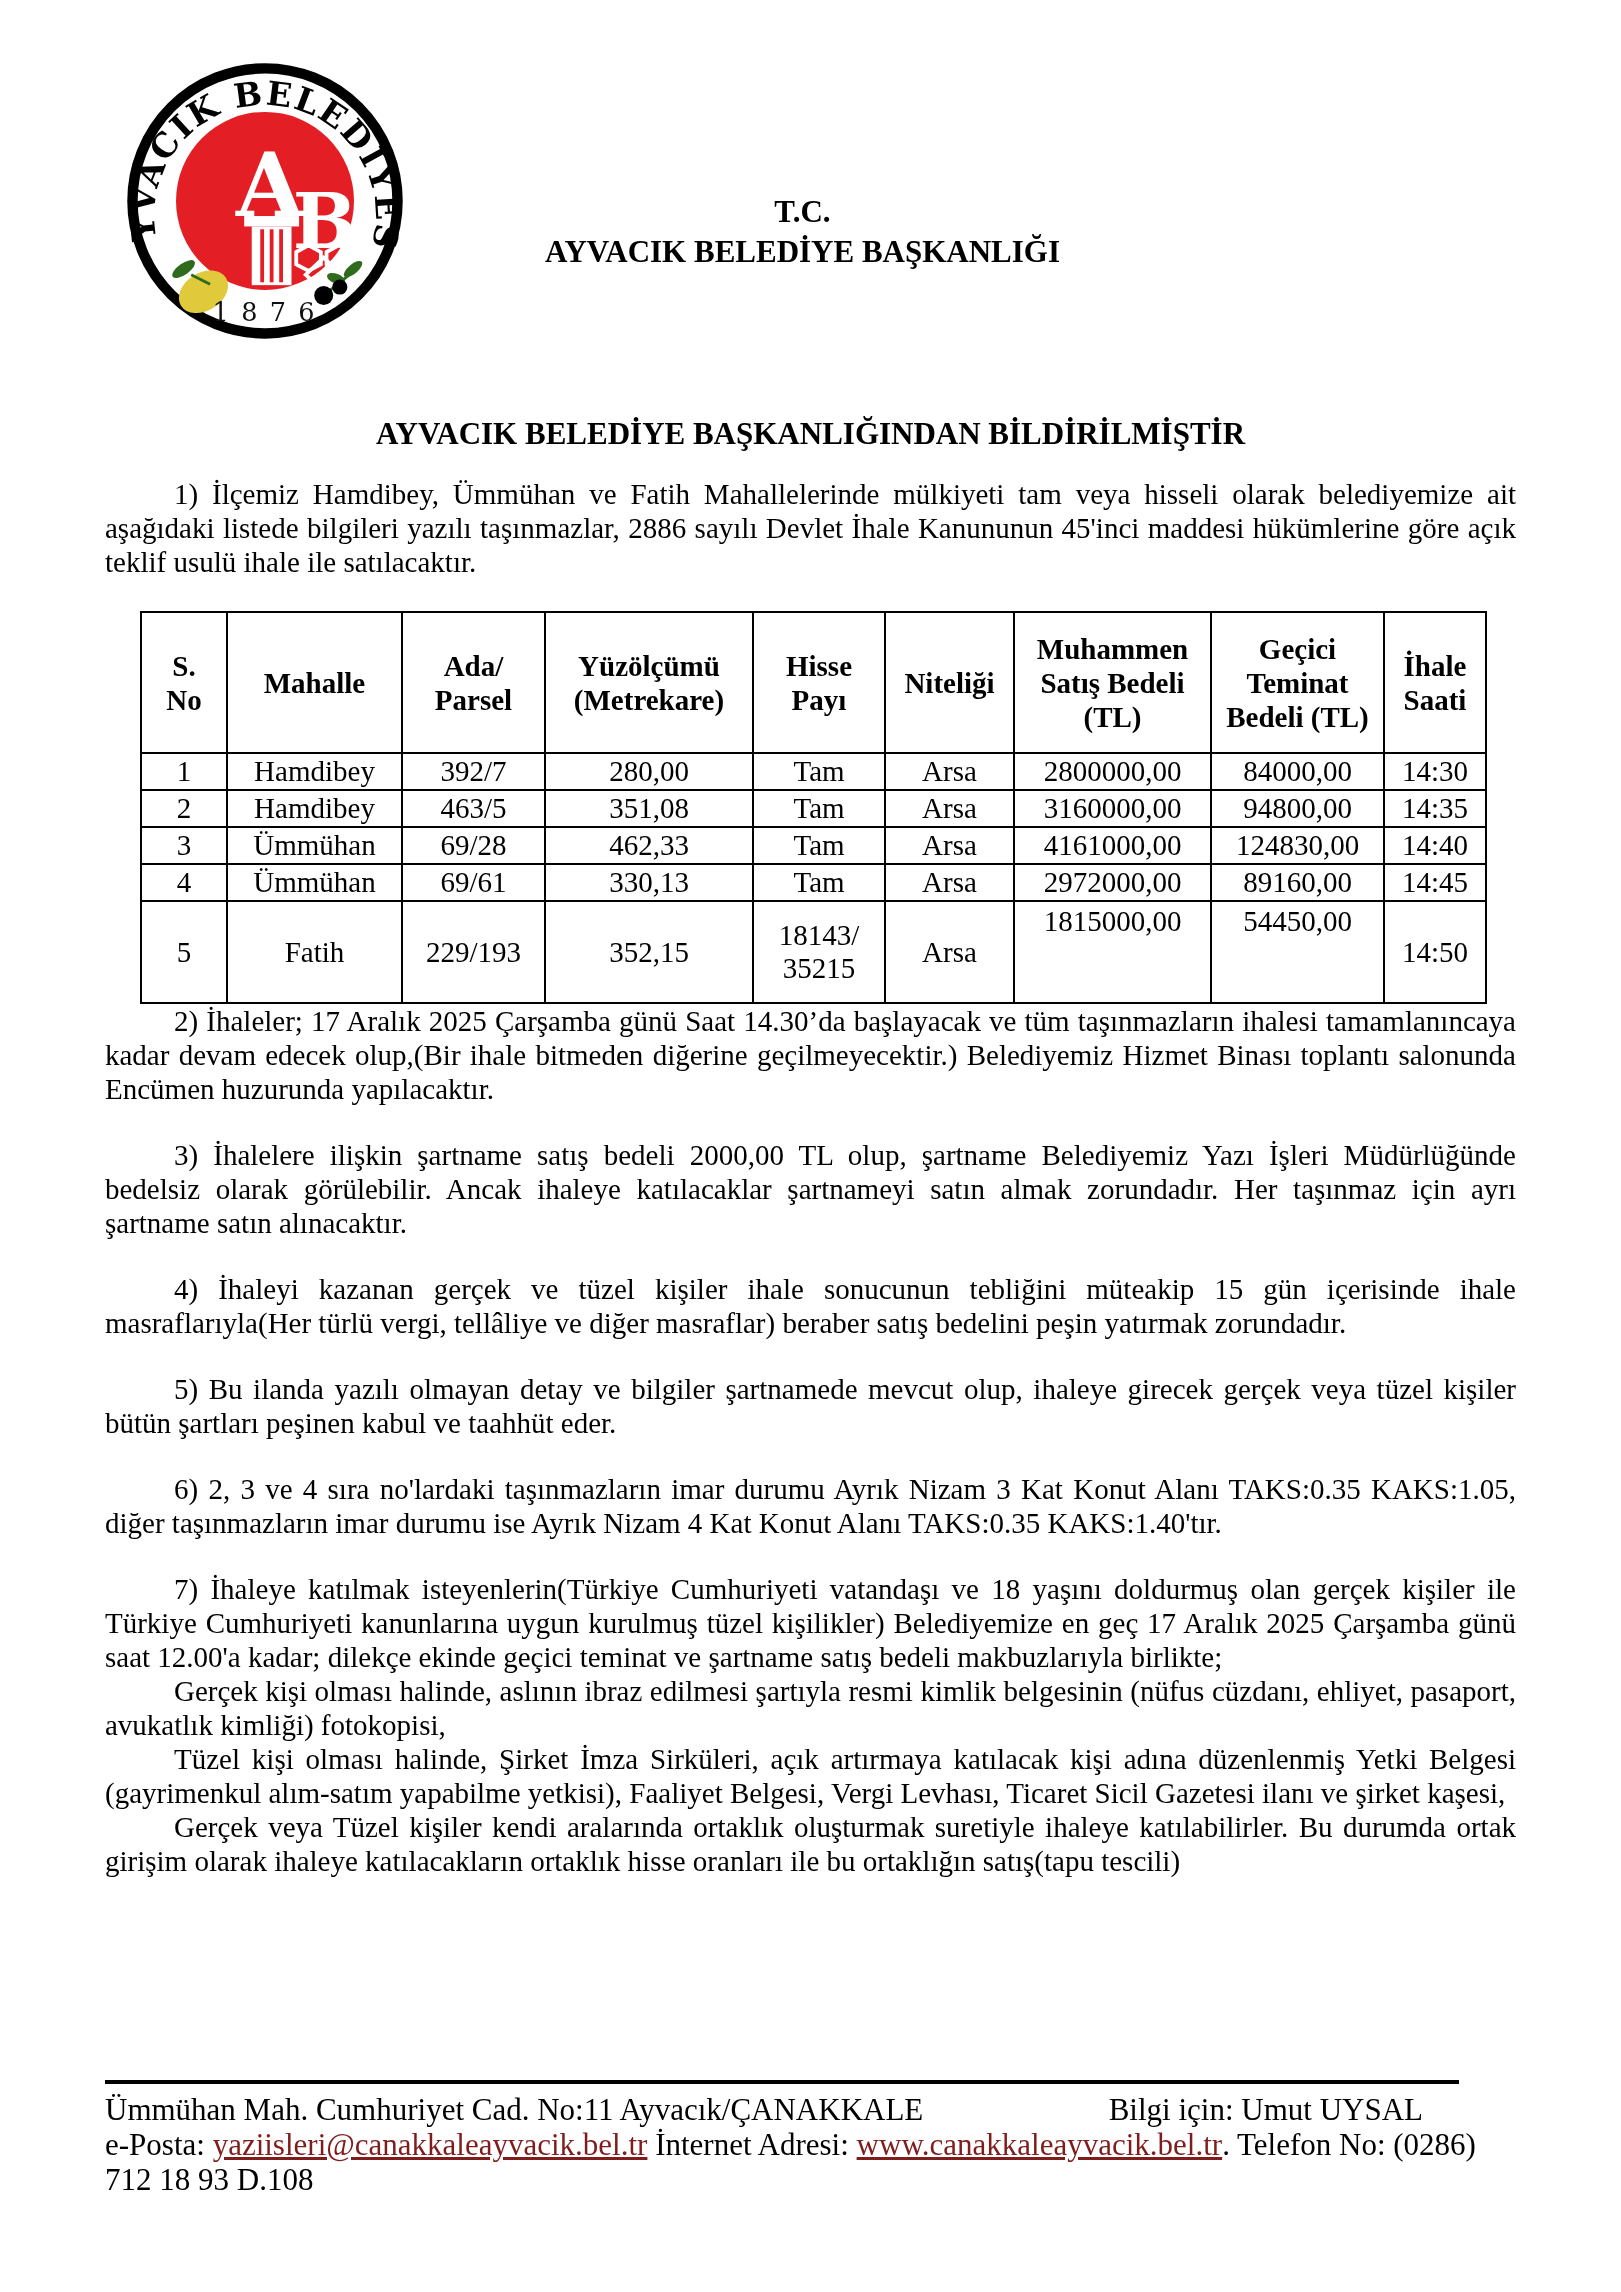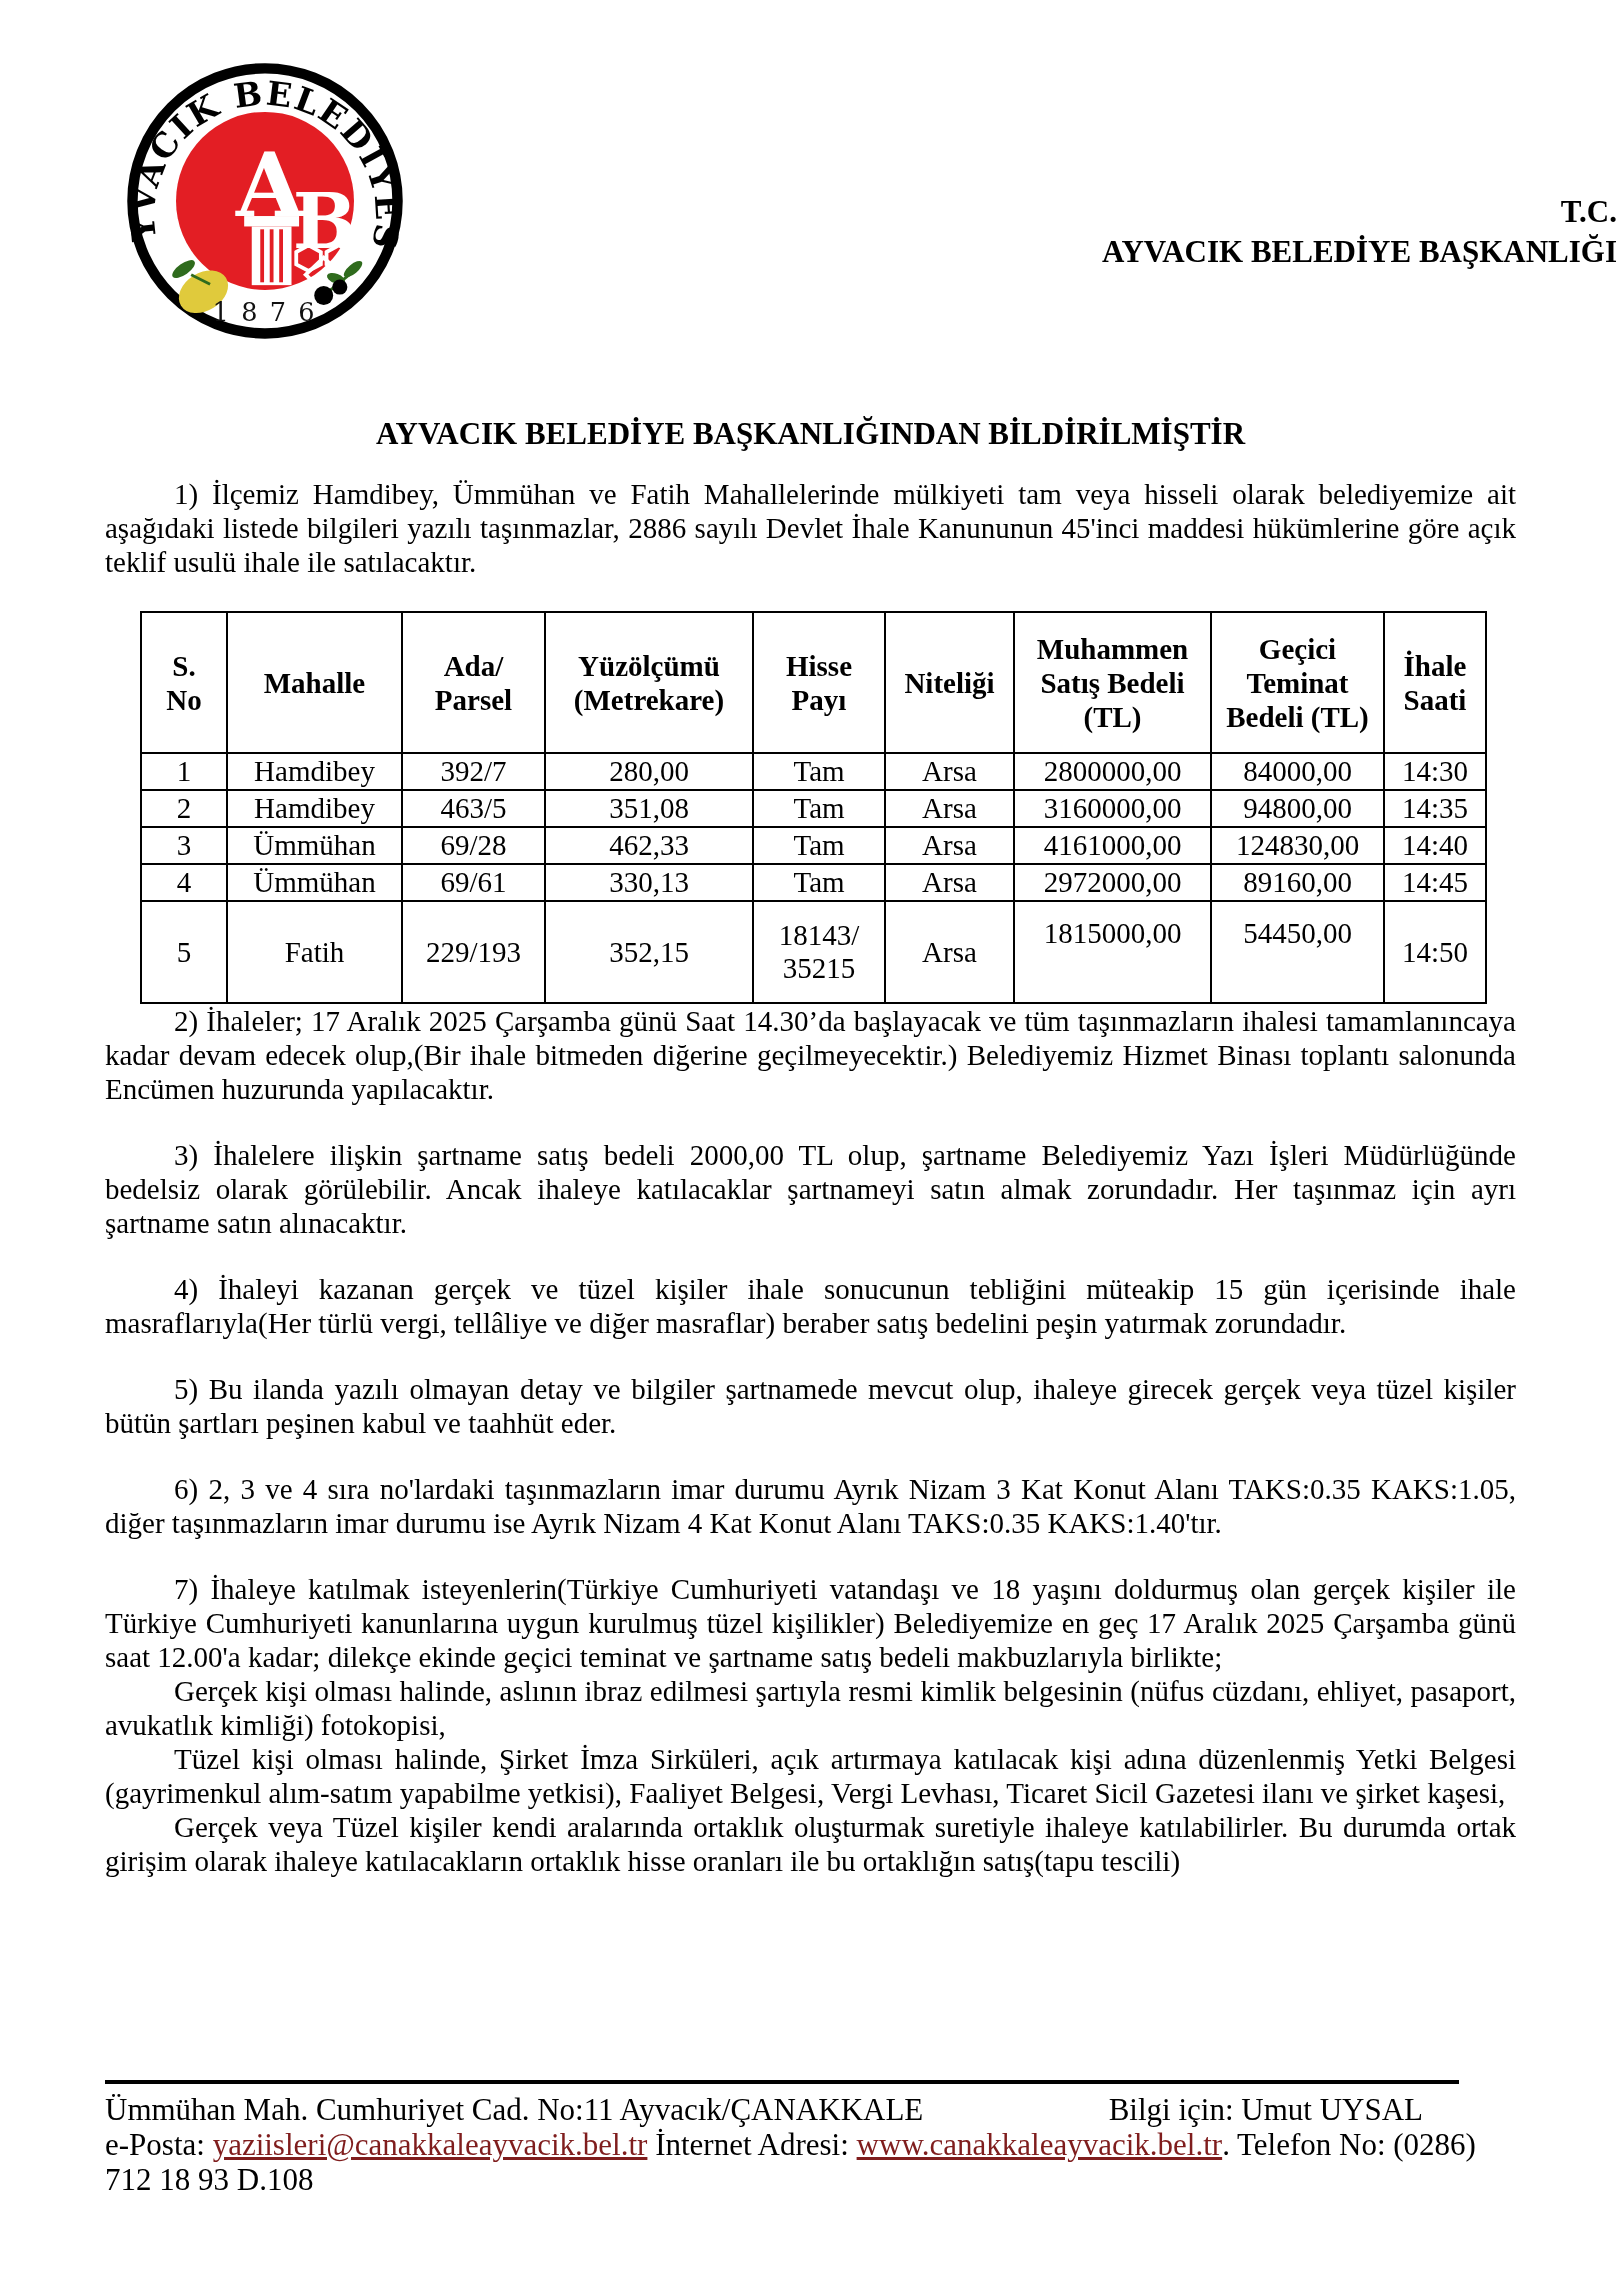--- a/index.html
+++ b/index.html
@@ -12,22 +12,22 @@
     margin: 0 auto;
     background: #fff;
     overflow: hidden;
   }
   .content { padding: 0 105px; }
 
   
   .header { position: relative; height: 390px; }
   .logo-wrap { position: absolute; left: 123px; top: 57px; width: 284px; height: 284px; }
   .title-block {
-    position: absolute; left: 0; right: 4px; top: 192px;
-    text-align: right; font-weight: bold; font-size: 31px; line-height: 40px;
+    position: absolute; left: 0; right: 16px; top: 192px;
+    text-align: center; font-weight: bold; font-size: 31px; line-height: 40px;
   }
 
   
   .announce-heading {
     margin-top: 25.5px; margin-bottom: 25.5px;
     text-align: center; font-weight: bold; font-size: 31px;
   }
 
   
   .para {
@@ -45,21 +45,21 @@
   }
   table.props th, table.props td {
     border: 2px solid #000; border-top-width: 2.9px; border-bottom-width: 2.9px;
     text-align: center; vertical-align: middle; overflow: hidden;
   }
   table.props { border: 2.9px solid #000; }
   table.props th { font-weight: bold; line-height: 34px; padding: 2.9px 3.9px; height: 141px; }
   table.props td { line-height: 33px; padding: 1px 3.9px; height: 37px; }
   table.props tr.last td { height: 102px; }
   td.money { text-align: right; padding-right: 17.6px; }
-  tr.last td.money { vertical-align: top; padding-top: 15px; }
+  tr.last td.money { vertical-align: top; padding-top: 3px; }
   .force-narrow { display: inline-block; width: 39px; }
   .stack { display: block; line-height: 33px; }
 
   col.c-no      { width: 86px; }
   col.c-mahalle { width: 175px; }
   col.c-ada     { width: 143px; }
   col.c-yuz     { width: 208px; }
   col.c-hisse   { width: 132px; }
   col.c-nitelik { width: 129px; }
   col.c-muh     { width: 197px; }

